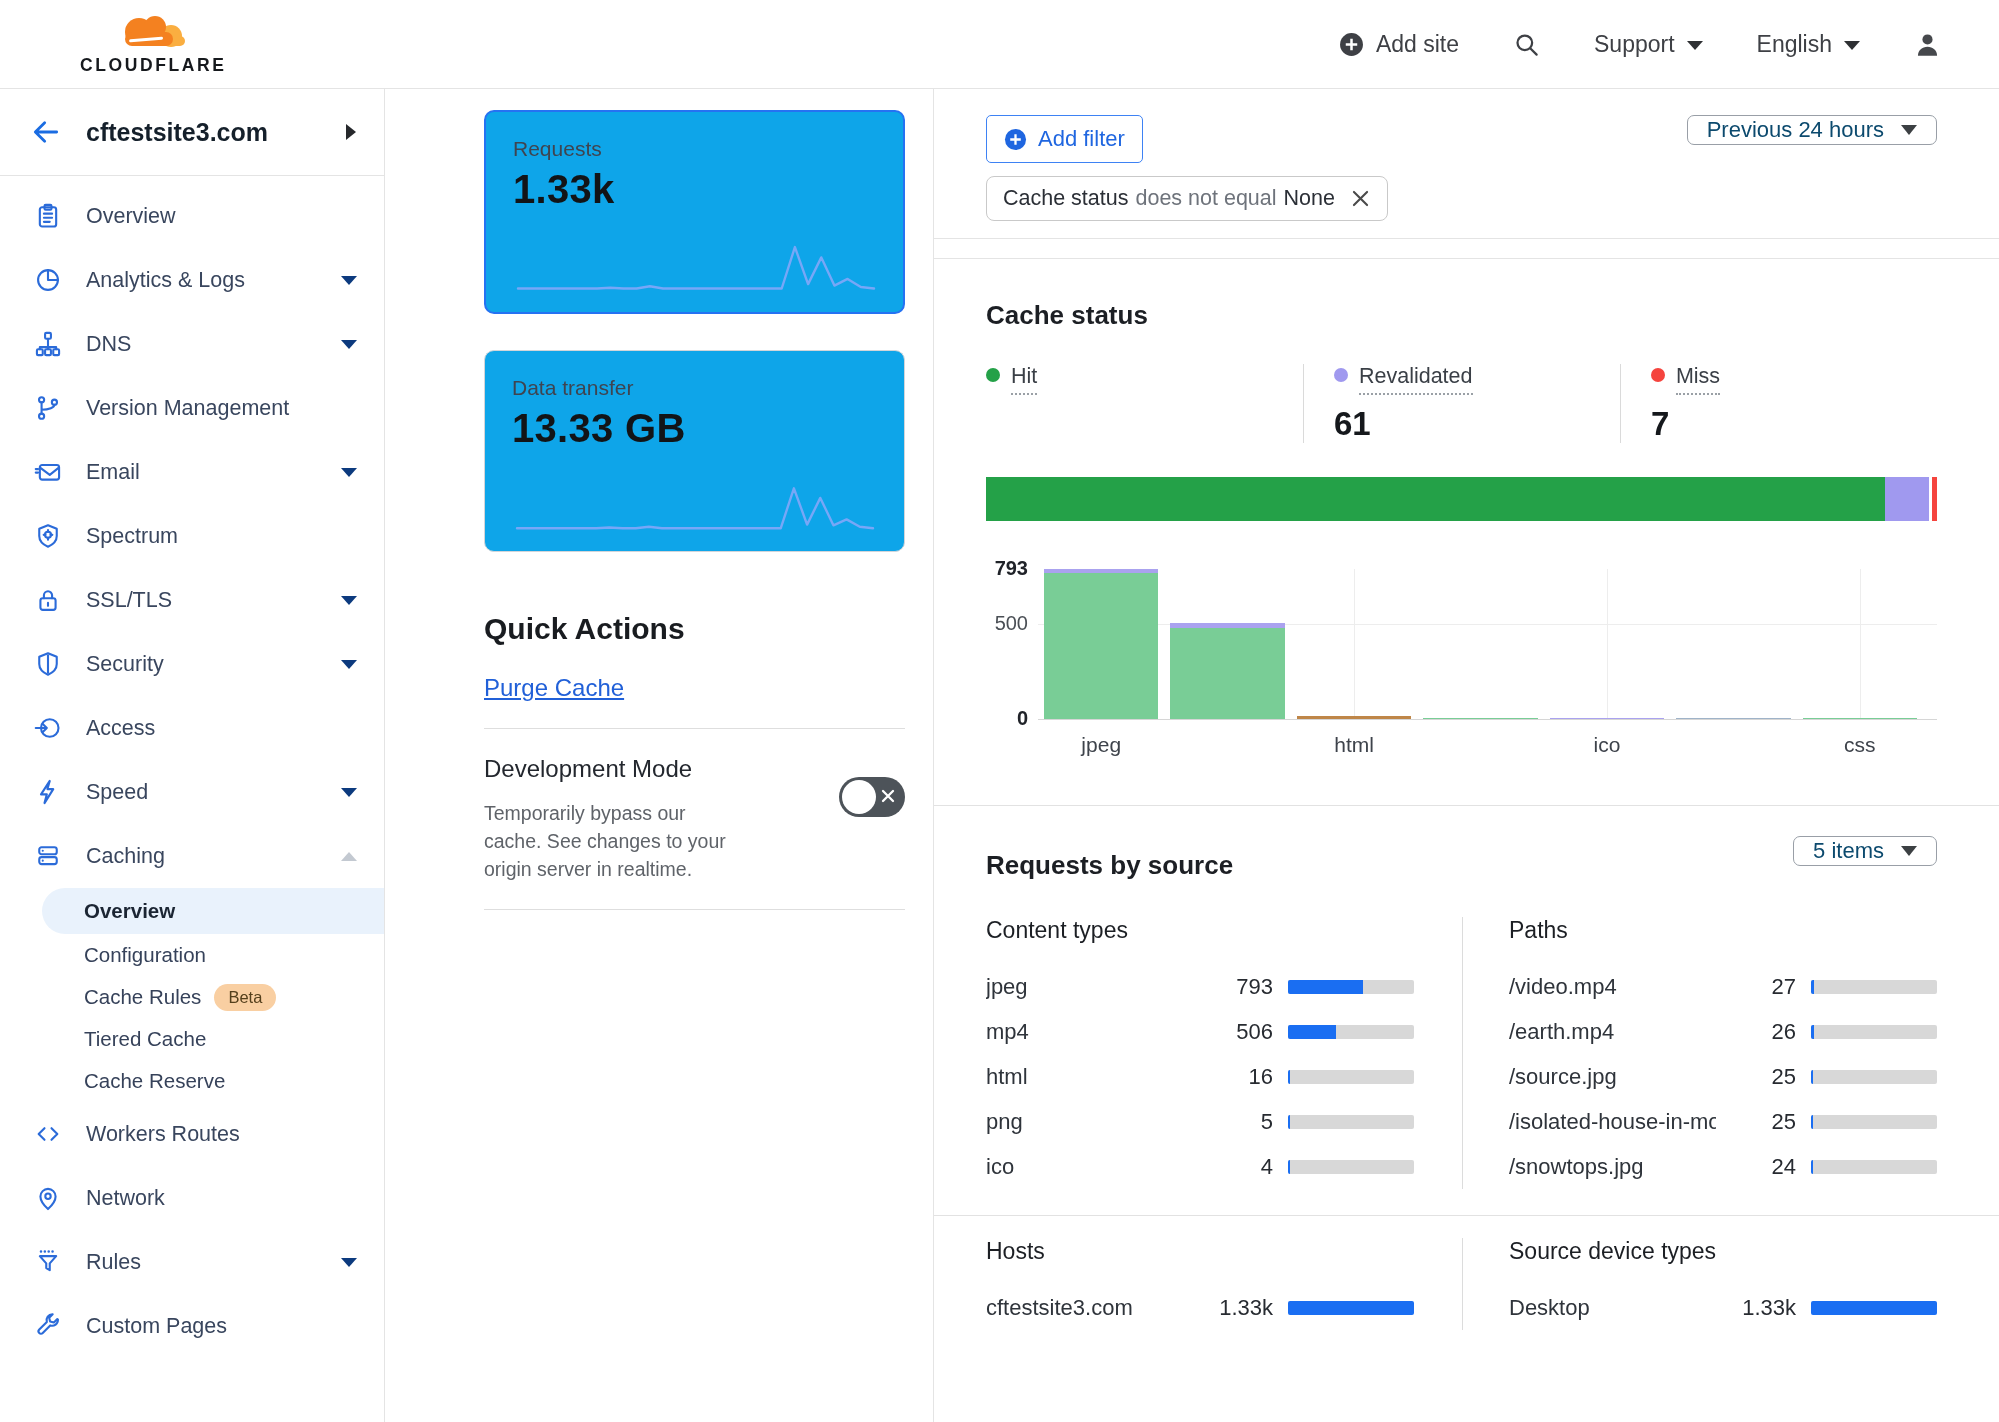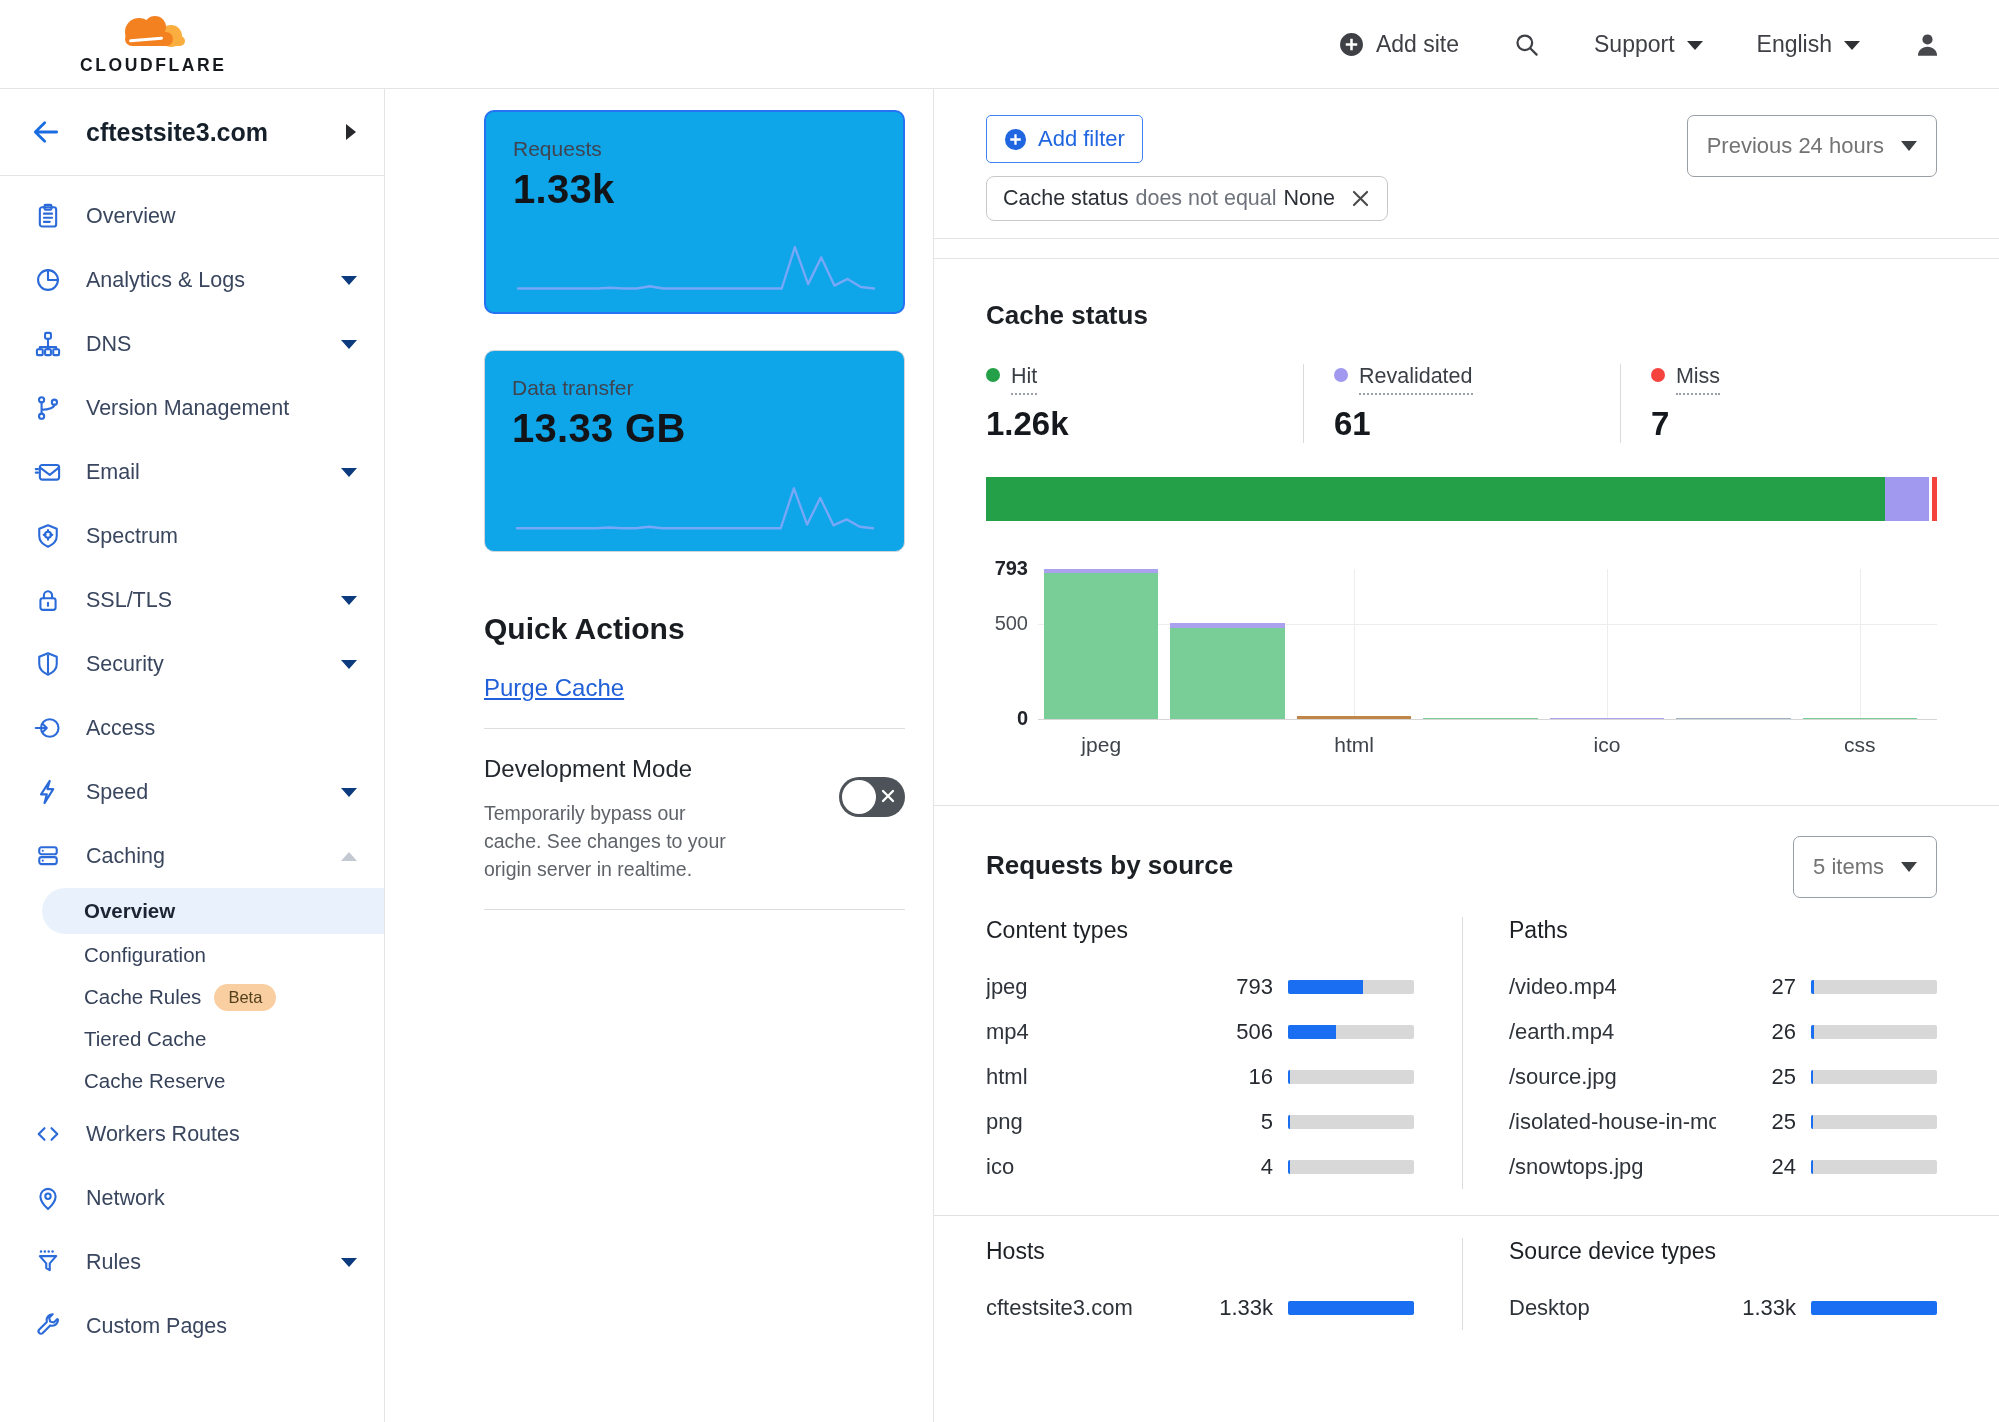--- a/index.html
+++ b/index.html
@@ -50,21 +50,21 @@
   .toggle .knob { position:absolute; left:3px; top:3px; width:34px; height:34px; border-radius:50%; background:#fff; }
   .toggle svg { position:absolute; right:9px; top:11px; }
   
   .panel { position:absolute; top:89px; left:933px; width:1066px; height:1333px; border-left:1px solid #e4e4e4; background:#fff;}
   .panel-pad { padding-left:52px; padding-right:62px; }
   .toolbar { position:relative; padding-top:26px; }
   .add-filter { display:inline-flex; align-items:center; gap:11px; border:1px solid #3e82f4; color:#1f66e0; border-radius:5px; padding:10px 17px; font-size:22px; background:#fff; cursor:pointer;}
   .chip { display:inline-flex; align-items:center; margin-top:13px; border:1px solid #c9c9c9; border-radius:8px; padding:9px 16px; font-size:21.5px; background:#fff;}
   .chip .f { color:#2b2f36; } .chip .op { color:#6e737b; padding:0 7px; } .chip .v { color:#2b2f36; }
   .chip svg { margin-left:15px; cursor:pointer; }
-  .range-btn, .items-btn { display:inline-flex; align-items:center; gap:17px; border:1px solid #999fa7; border-radius:7px; padding:17px 19px; font-size:22px; color:#737373; background:#fff; cursor:pointer;margin-left:16px;}
+  .range-btn, .items-btn { display:inline-flex; align-items:center; gap:17px; border:1px solid #999fa7; border-radius:7px; padding:1px 19px; font-size:22px; color:#0c4a6e; background:#fff; cursor:pointer;margin-left:16px;}
   .range-btn { position:absolute; right:62px; top:26px; }
   .range-btn .tri, .items-btn .tri { width:0; height:0; border-left:8px solid transparent; border-right:8px solid transparent; border-top:10px solid #3c4043;}
   .panel-band { margin-top:17px; height:21px; border-top:1px solid #e4e4e4; border-bottom:1px solid #e4e4e4; }
   .sec-title { font-size:26px; font-weight:700; color:#1c1f24; }
   .cache-sec { padding-top:41px; }
   .legend { display:flex; margin-top:33px; }
   .lcol { width:33.33%; }
   .lcol + .lcol { border-left:1px solid #dadada; padding-left:30px; }
   .ldot { display:inline-block; width:14px; height:14px; border-radius:50%; margin-right:11px; vertical-align:1px;}
   .llabel { font-size:21.5px; color:#3a3f46; border-bottom:2px dotted #9aa0a6; padding-bottom:5px; cursor:pointer;}
@@ -367,21 +367,20 @@
     </button>
   </div>
 
   <div class="panel-band"></div>
 
   <div class="cache-sec panel-pad">
     <div class="sec-title">Cache status</div>
     <div class="legend" id="legend">
         <div class="lcol">
           <div><span class="ldot" style="background:#24a148"></span><span class="llabel">Hit</span></div>
-          <div class="lvalue">1.26k</div>
         </div>
         <div class="lcol">
           <div><span class="ldot" style="background:#a099ef"></span><span class="llabel">Revalidated</span></div>
           <div class="lvalue">61</div>
         </div>
         <div class="lcol">
           <div><span class="ldot" style="background:#f5443e"></span><span class="llabel">Miss</span></div>
           <div class="lvalue">7</div>
         </div>
       </div>

